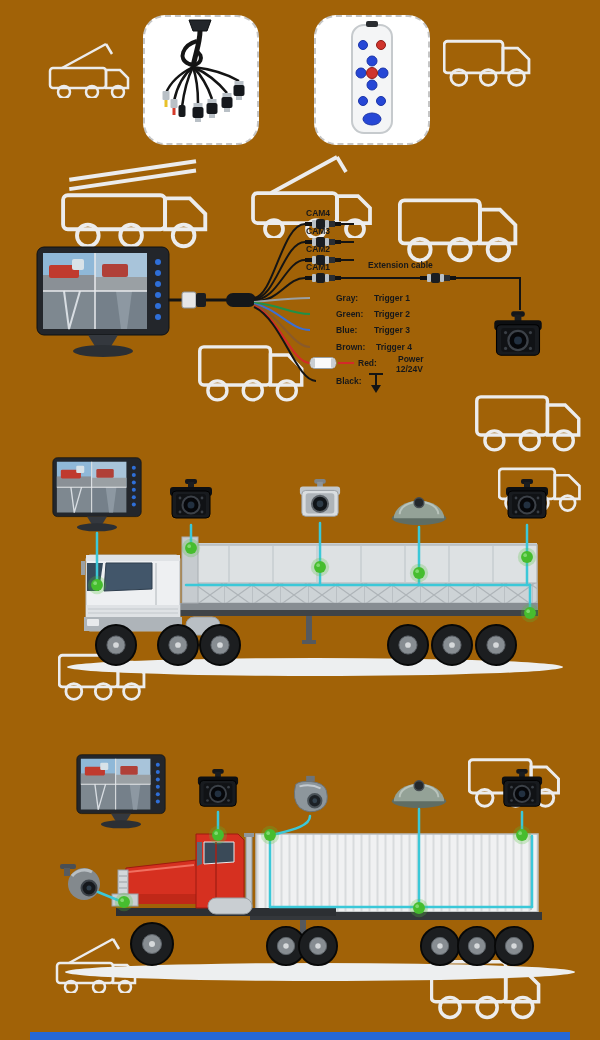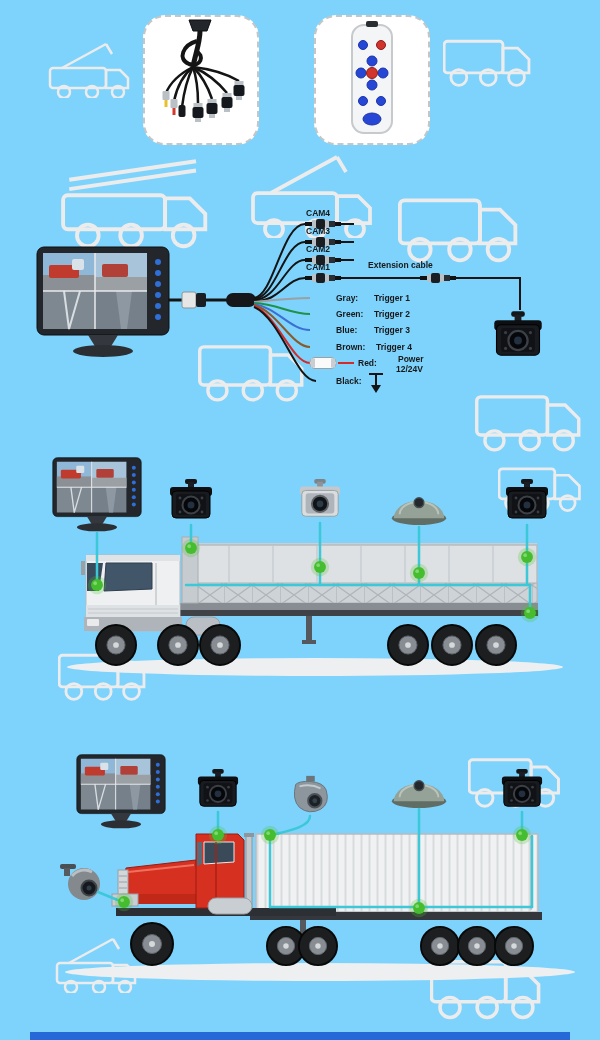--- a/index.html
+++ b/index.html
@@ -1,16 +1,16 @@
 <!DOCTYPE html>
 <html><head>
 <meta charset="utf-8">
 <style>
   html,body{margin:0;padding:0;background:#ffffff;}
-  #canvas{position:relative;width:600px;height:1040px;background:#7dd3fc;overflow:hidden;
+  #canvas{position:relative;width:600px;height:1040px;background:#a16207;overflow:hidden;
           font-family:"Liberation Sans",sans-serif;}
   .layer{position:absolute;left:0;}
   #bg{top:0;}
   #wiring{top:180px;}
   #truck-white{top:445px;}
   #truck-red{top:740px;}
   .acc-box{position:absolute;top:15px;width:112px;height:126px;border:2px dashed #c6c6c6;
            border-radius:22px;background:#ffffff;box-sizing:content-box;}
   #box-harness{left:143px;}
   #box-remote{left:314px;}

